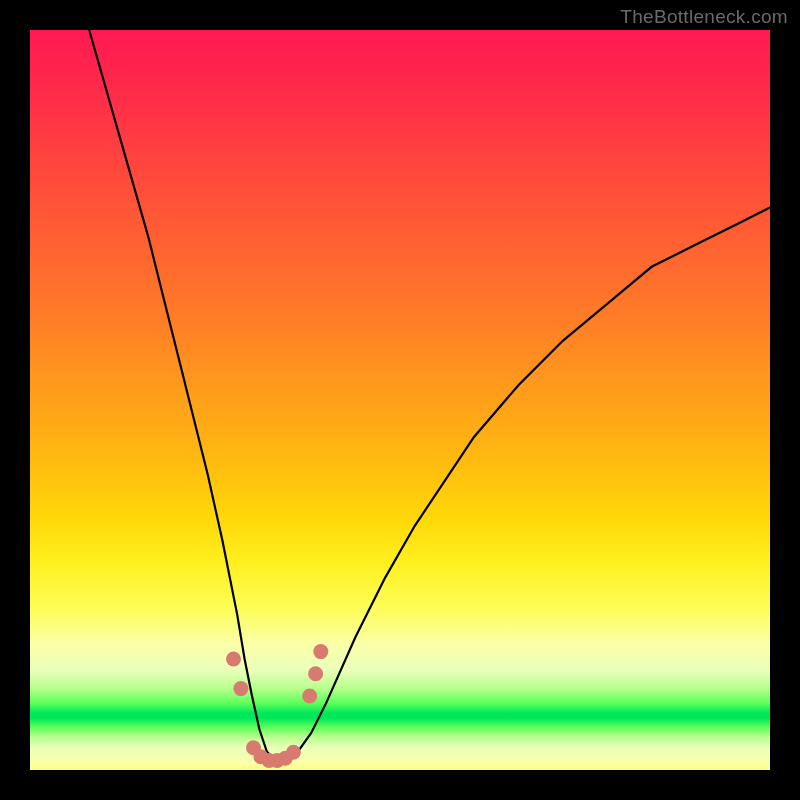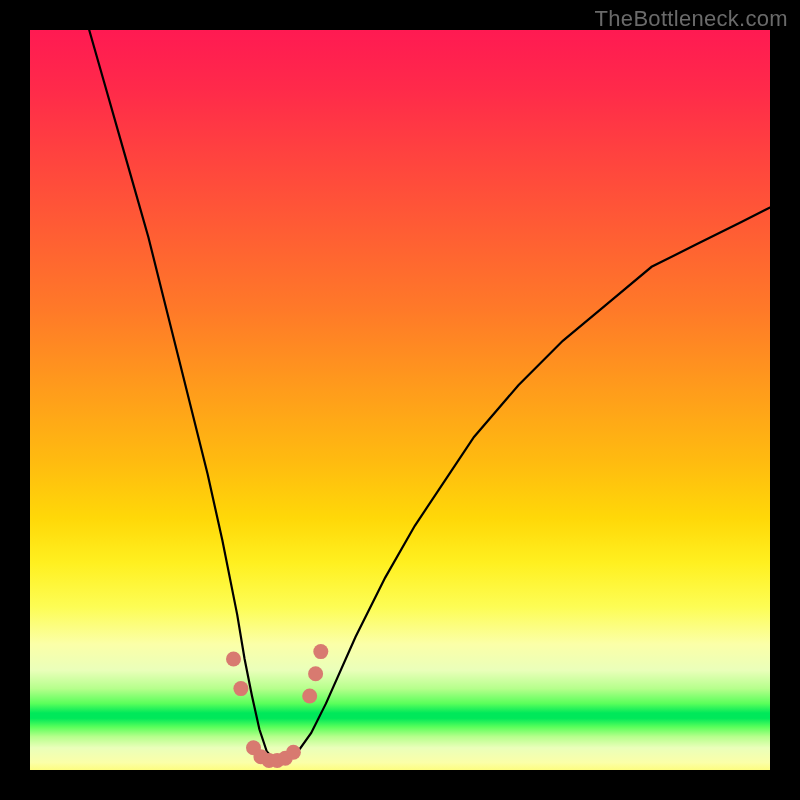--- a/index.html
+++ b/index.html
@@ -46,21 +46,21 @@
       #b6ff8c 95.5%,
       #eaffba 97%,
       #fbffa8 99%,
       #fdfd80 100%
     );
   }
   .watermark {
     position: absolute;
     top: 6px;
     right: 12px;
-    font-size: 22px;
+    font-size: 19px;
     font-weight: 500;
     color: #6a6a6a;
     letter-spacing: 0.3px;
     user-select: none;
   }
   svg.curve {
     position: absolute;
     left: 30px;
     top: 30px;
     width: 740px;

